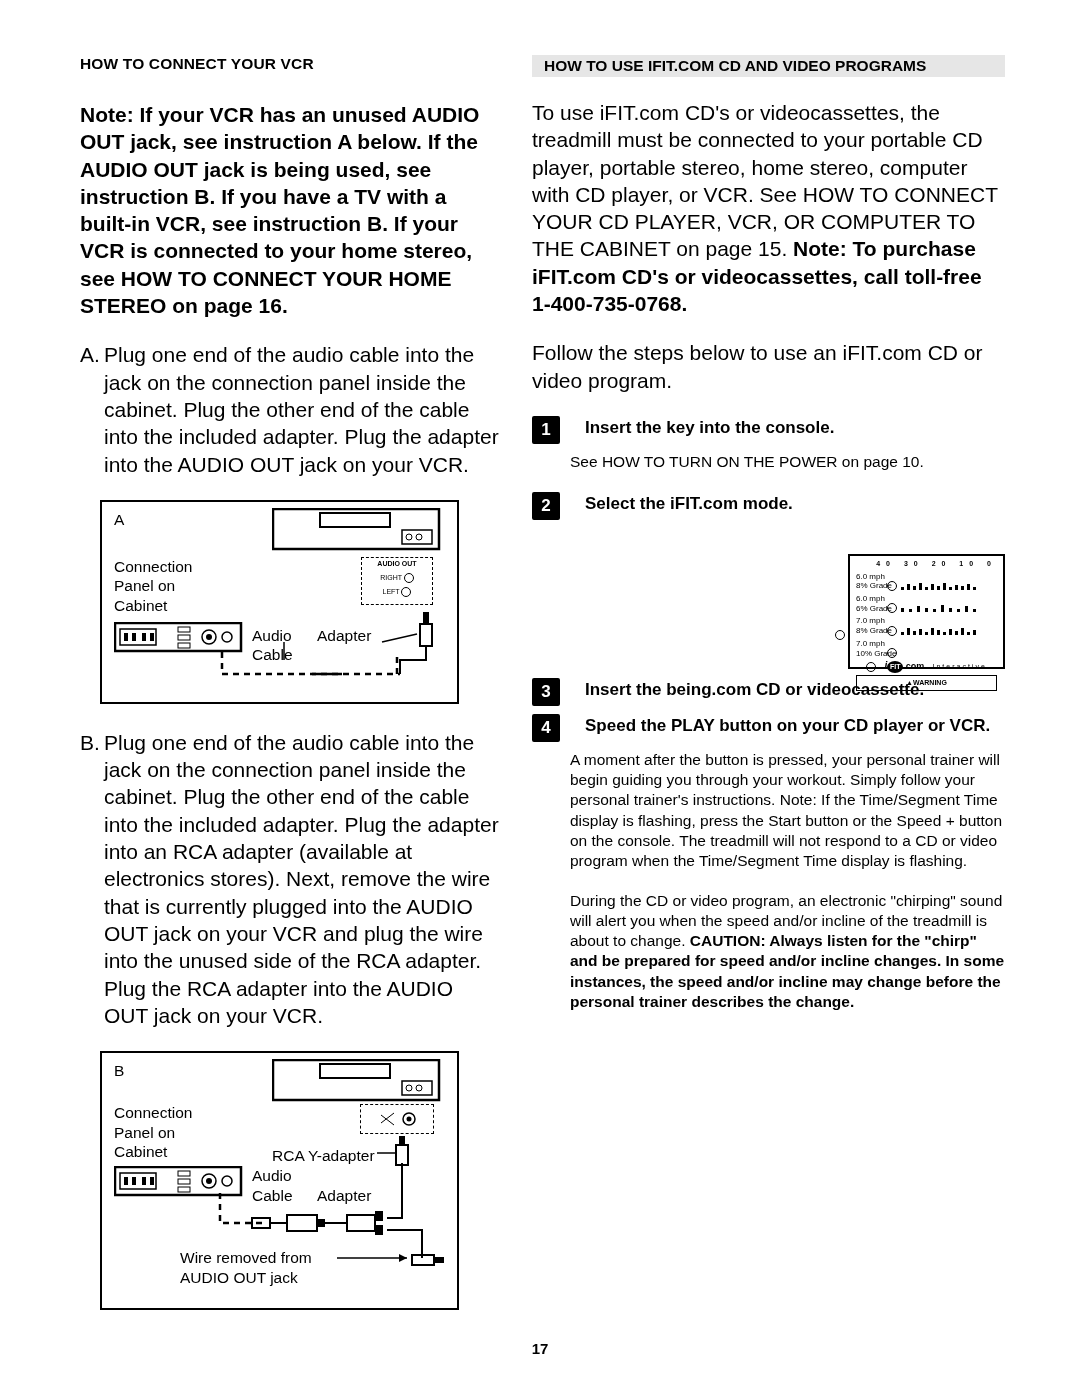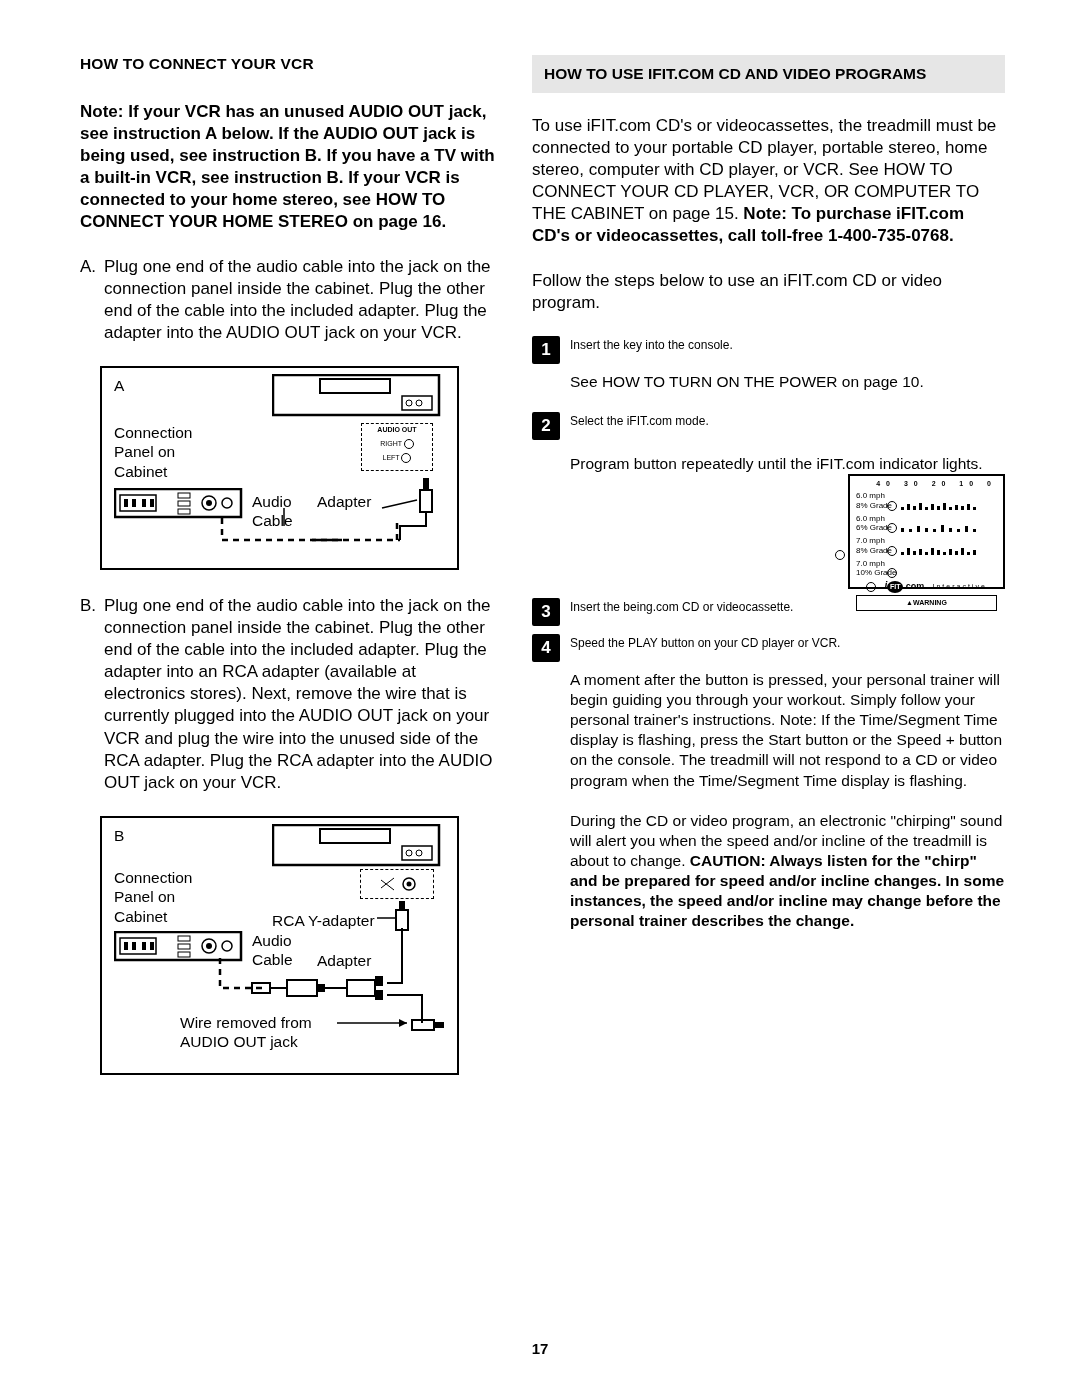--- a/index.html
+++ b/index.html
@@ -25,27 +25,27 @@
   .left-col { flex: 0 0 420px; }
   .right-col { flex: 1; }
   .h1 {
     font-weight: bold;
     font-size: 15.5px;
     letter-spacing: 0.01em;
     margin-bottom: 28px;
   }
   .h2-box {
     background: #e6e6e6;
-    padding: 10px 12px;
+    padding: 2px 12px;
     font-weight: bold;
     font-size: 15.5px;
     margin-bottom: 22px;
   }
   p, .para {
-    font-size: 17px;
+    font-size: 21px;
     line-height: 1.30;
     margin: 0 0 22px 0;
   }
   .bold { font-weight: bold; }
   .hang {
     padding-left: 24px;
   }
   .hang .letter {
     position: absolute;
     margin-left: -24px;
@@ -85,23 +85,24 @@
     font-weight: bold;
     font-size: 17px;
     display: flex;
     align-items: center;
     justify-content: center;
     flex: 0 0 24px;
     margin-right: 10px;
     border-radius: 2px;
   }
   .step-title {
-    font-weight: normal;
-    font-size: 12px;
+    font-weight: bold;
+    font-size: 17px;
     padding-top: 2px;
+    margin-left: 15px;
   }
   .step-body {
     margin-left: 38px;
     font-size: 15.5px;
     line-height: 1.30;
     margin-bottom: 20px;
   }
   .console-panel {
     border: 2px solid #000;
     width: 157px;
@@ -343,23 +344,20 @@
 10% Grade</span><span class="dot"></span>
           </div>
           <div style="margin-top:2px;text-align:center;">
             <span class="dot" style="margin:0 6px 0 0;"></span>
             <span style="font-style:italic;font-weight:bold;font-size:10px;">i</span><span style="display:inline-block;background:#000;color:#fff;border-radius:50%;width:16px;height:12px;font-size:7px;font-weight:bold;line-height:12px;">FIT</span><span style="font-weight:bold;font-size:9px;text-align:right;">.com</span>
             <span style="font-size:7px;letter-spacing:2px;margin-left:6px;">Interactive</span>
           </div>
           <div class="warn-row">▲WARNING</div>
           <span class="dot" style="position:absolute;left:-18px;top:74px;"></span>
         </div>
-        <div style="clear:both;padding-top:6px;">
-          <span>Program button repeatedly until the iFIT.com indicator lights.</span>
-        </div>
       </div>
 
       <div class="step">
         <div class="step-num">3</div>
         <div class="step-title">Insert the being.com CD or videocassette.</div>
       </div>
 
       <div class="step">
         <div class="step-num">4</div>
         <div class="step-title">Speed the PLAY button on your CD player or VCR.</div>

